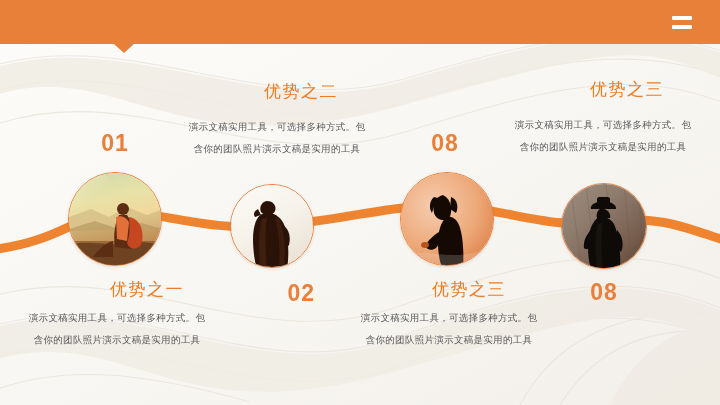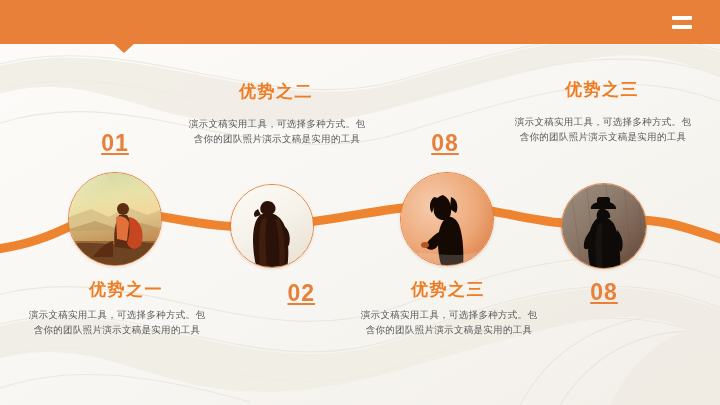--- a/index.html
+++ b/index.html
@@ -86,36 +86,35 @@
   .photo-circle svg { display: block; }
 
   .num {
     position: absolute;
     color: #e8803a;
     font-size: 23px;
     font-weight: bold;
     letter-spacing: 1px;
     text-align: center;
     white-space: nowrap;
-    text-decoration: underline;
   }
   .adv-title {
     position: absolute;
     color: #ee7c23;
     font-size: 17px;
-    font-weight: bold;
+    font-weight: normal;
     letter-spacing: 1.5px;
-    text-align: center;
+    text-align: right;
     white-space: nowrap;
   }
   .adv-body {
     position: absolute;
     color: #58575a;
     font-size: 9.5px;
-    line-height: 15px;
+    line-height: 22px;
     text-align: center;
     letter-spacing: 0.3px;
   }
 </style>
 </head>
 <body>
 
 <div id="slide">
 
   <svg id="bg-waves" viewBox="0 0 720 405" preserveAspectRatio="none">

